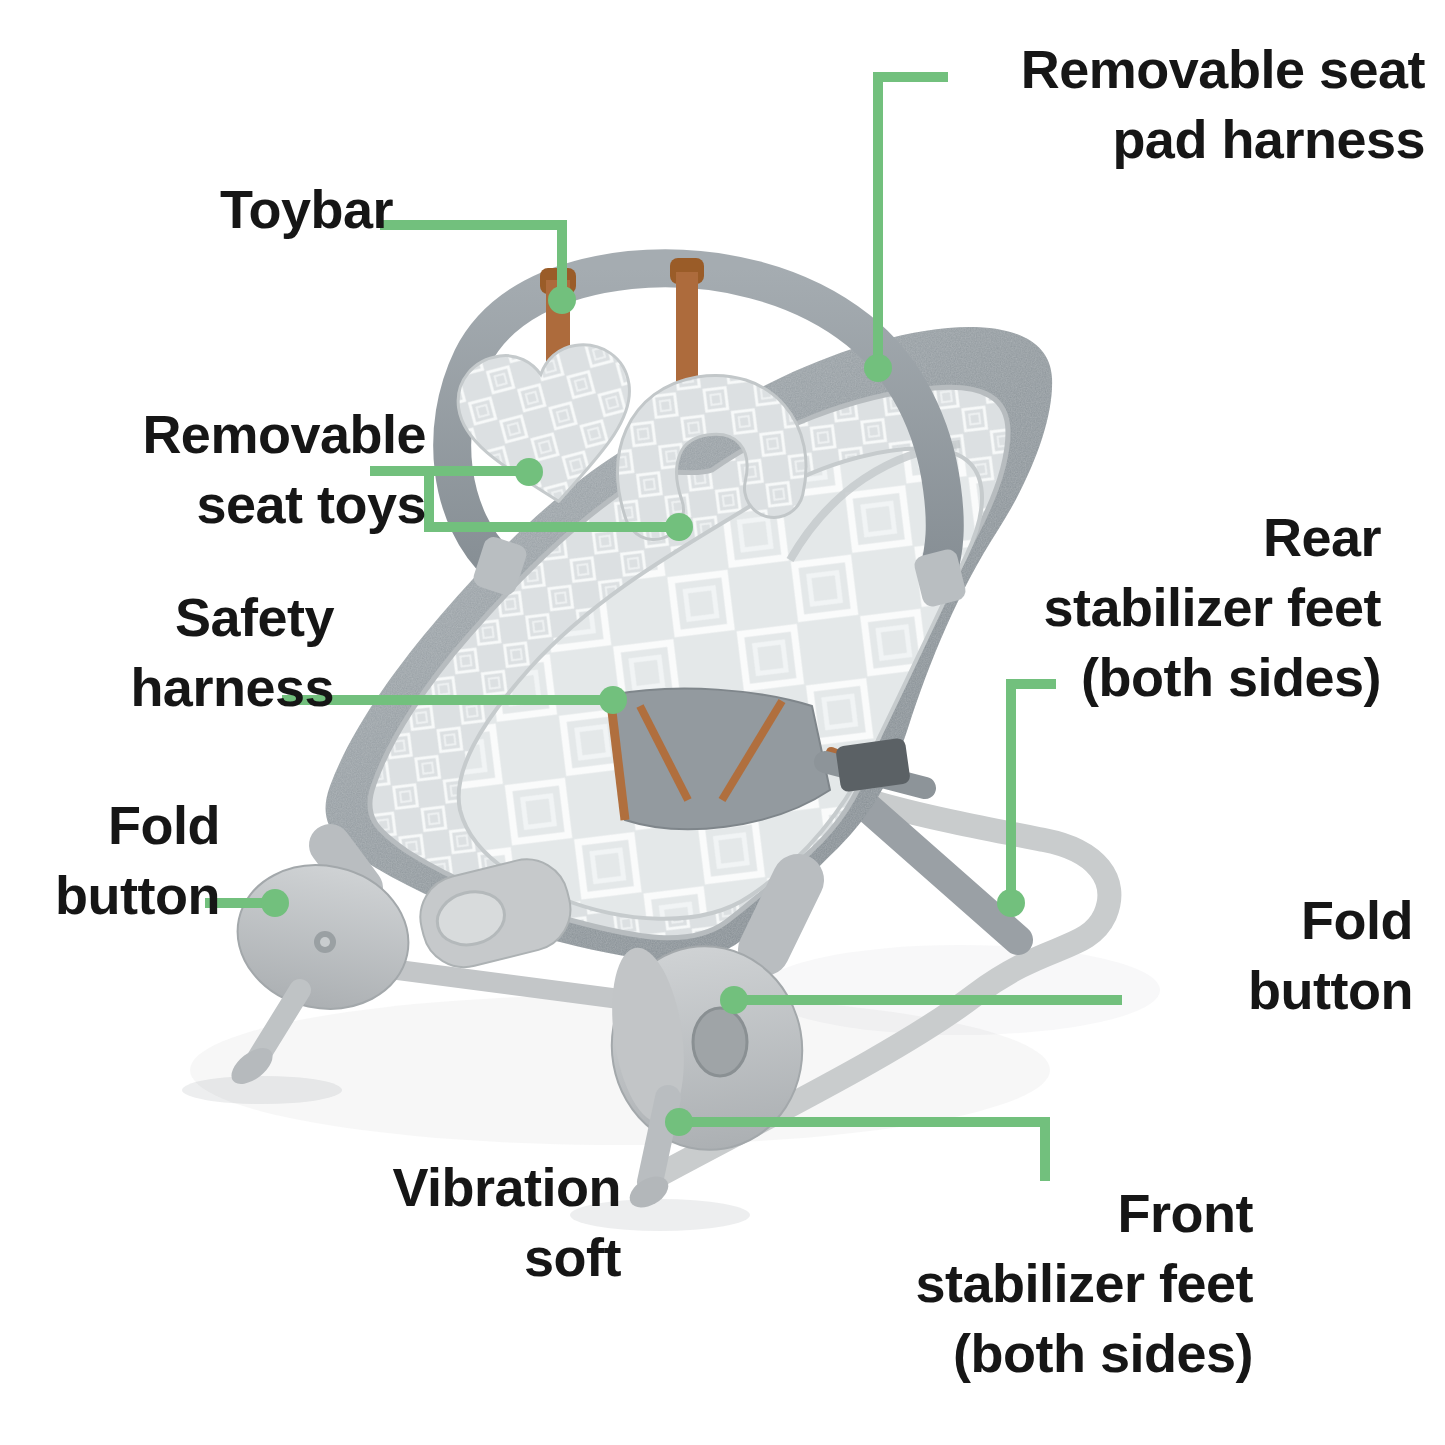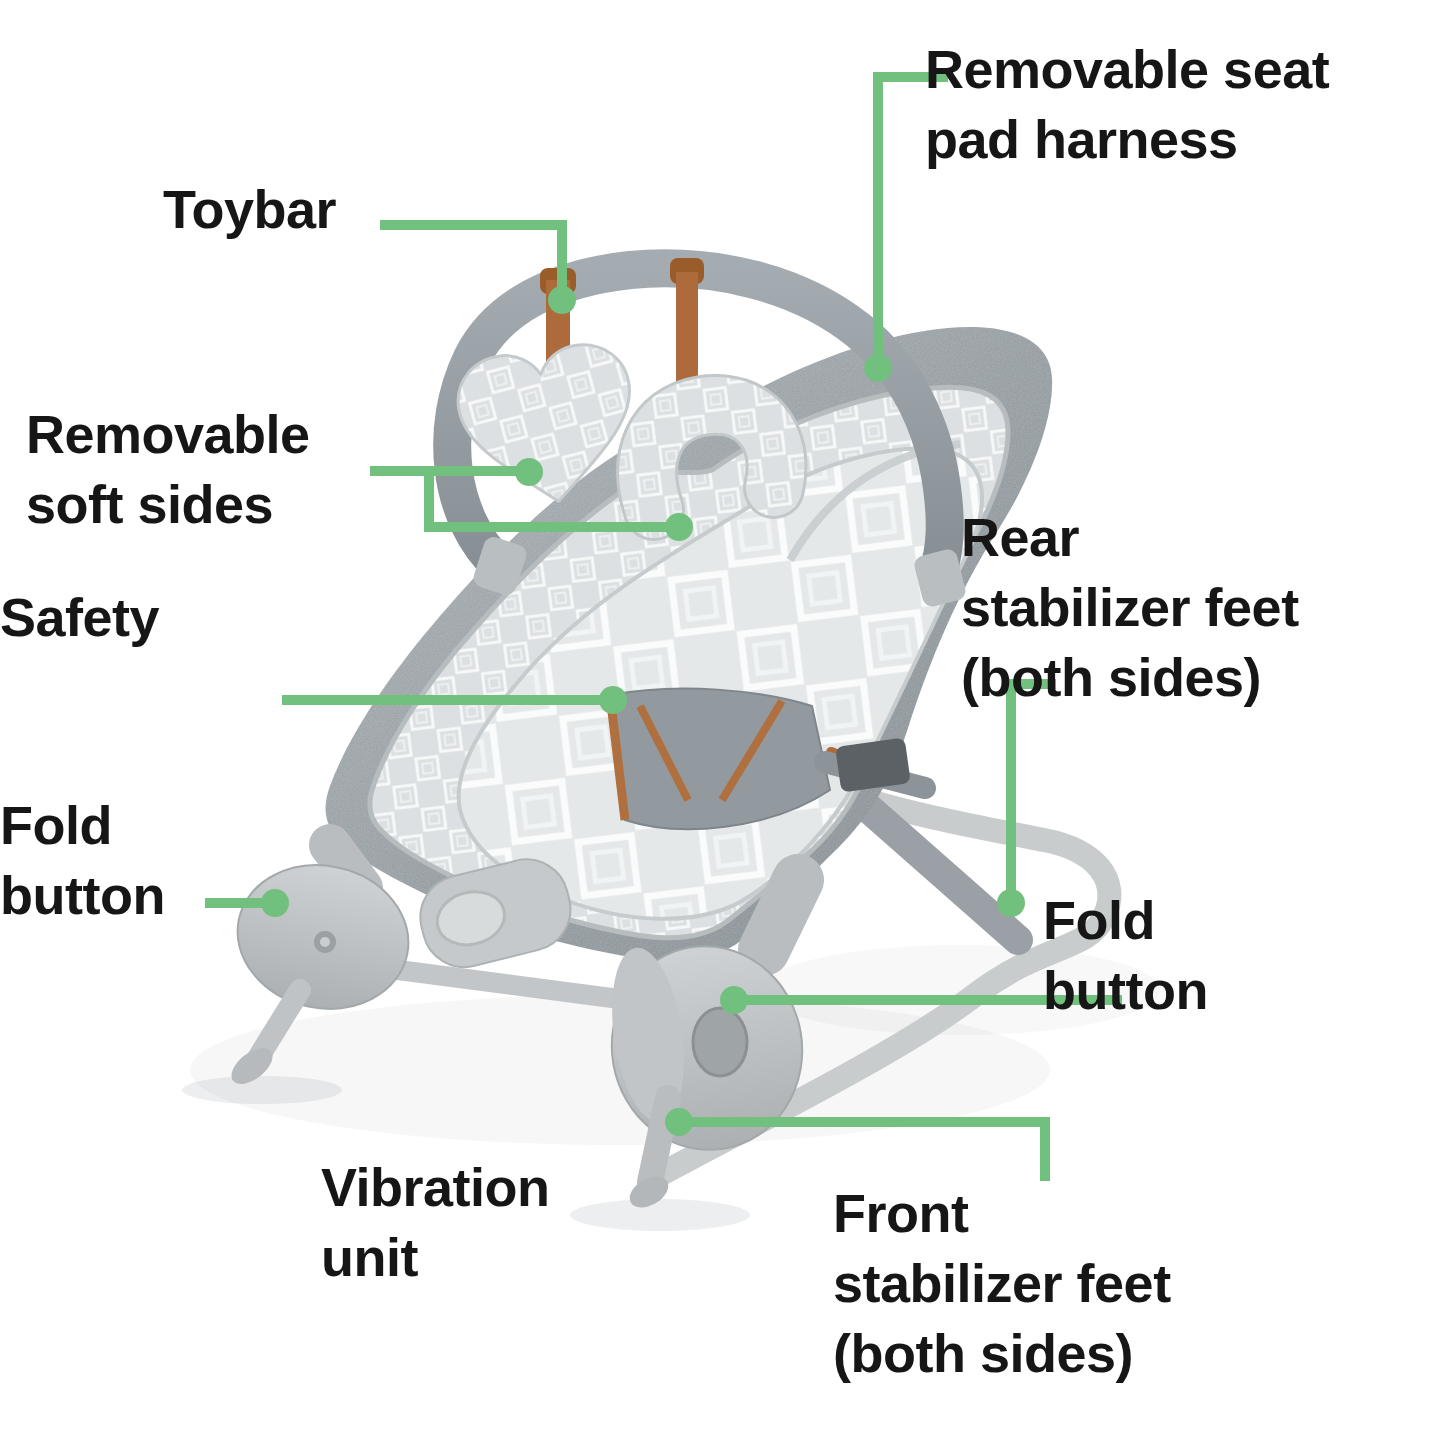--- a/index.html
+++ b/index.html
@@ -4,21 +4,21 @@
 <style>
   :root { --accent:#72c07d; --text:#161616; --bg:#ffffff; }
   html,body { margin:0; padding:0; background:var(--bg); }
   .stage {
     position:relative; width:1445px; height:1445px;
     background:var(--bg); overflow:hidden;
     font-family:"Liberation Sans","DejaVu Sans",sans-serif;
   }
   .stage svg { position:absolute; left:0; top:0; }
   .label {
-    position:absolute; text-align:left; color:var(--text);
+    position:absolute; text-align:right; color:var(--text);
     font-size:54px; font-weight:bold; line-height:70px; letter-spacing:-0.5px;
     white-space:nowrap;
   }
   .label span { display:block; }
   .conn { fill:none; stroke:var(--accent); stroke-width:10; stroke-linecap:butt; stroke-linejoin:miter; }
   .dot  { fill:var(--accent); }
 </style>
 </head>
 <body>
 
@@ -169,46 +169,47 @@
     <span>Removable seat</span>
     <span>pad harness</span>
   </div>
 
   <div class="label" style="left:163px; top:174px; width:230px;">
     <span>Toybar</span>
   </div>
 
   <div class="label" style="left:26px; top:367px; width:400px;margin-top:32px;">
     <span>Removable</span>
-    <span>soft sides</span>
+    <span>seat toys</span>
   </div>
 
   <div class="label" style="left:0px; top:582px; width:334px;">
     <span>Safety</span>
+    <span>harness</span>
   </div>
 
   <div class="label" style="left:0px; top:790px; width:220px;">
     <span>Fold</span>
     <span>button</span>
   </div>
 
   <div class="label" style="left:961px; top:502px; width:420px;">
     <span>Rear</span>
     <span>stabilizer feet</span>
     <span>(both sides)</span>
   </div>
 
   <div class="label" style="left:1043px; top:885px; width:370px;">
     <span>Fold</span>
     <span>button</span>
   </div>
 
   <div class="label" style="left:321px; top:1152px; width:300px;">
     <span>Vibration</span>
-    <span>unit</span>
+    <span>soft</span>
   </div>
 
   <div class="label" style="left:833px; top:1178px; width:420px;">
     <span>Front</span>
     <span>stabilizer feet</span>
     <span>(both sides)</span>
   </div>
 
 </div>
 

